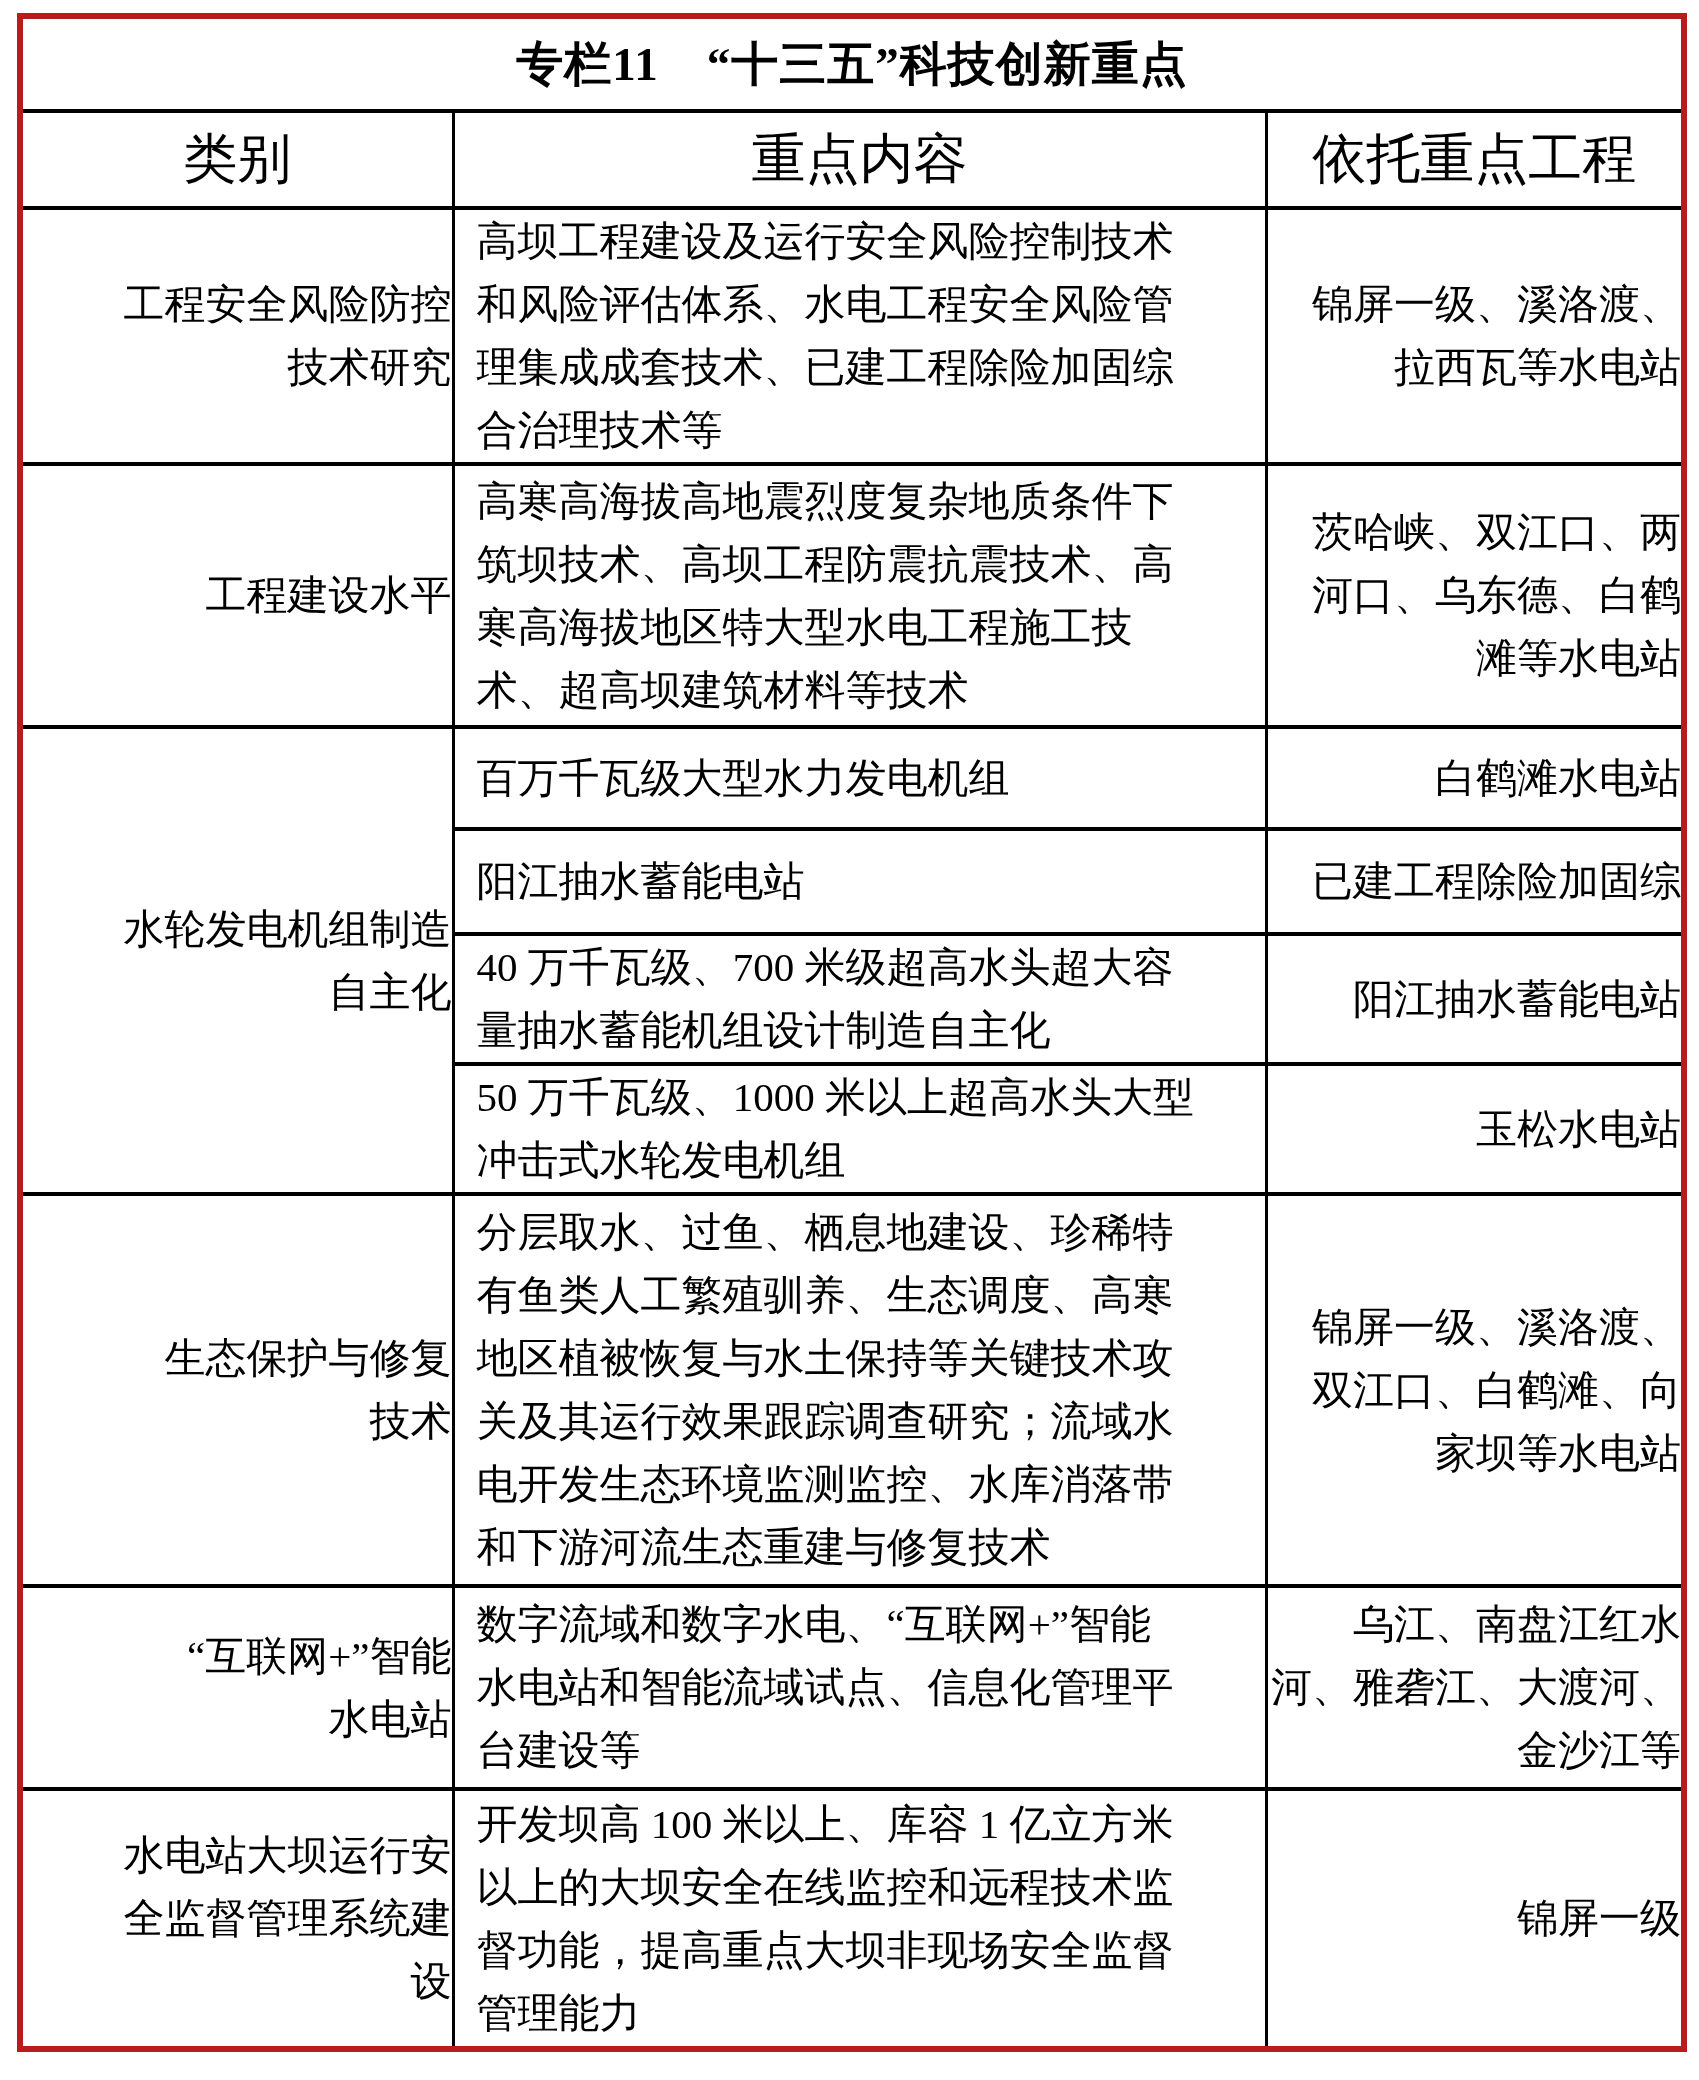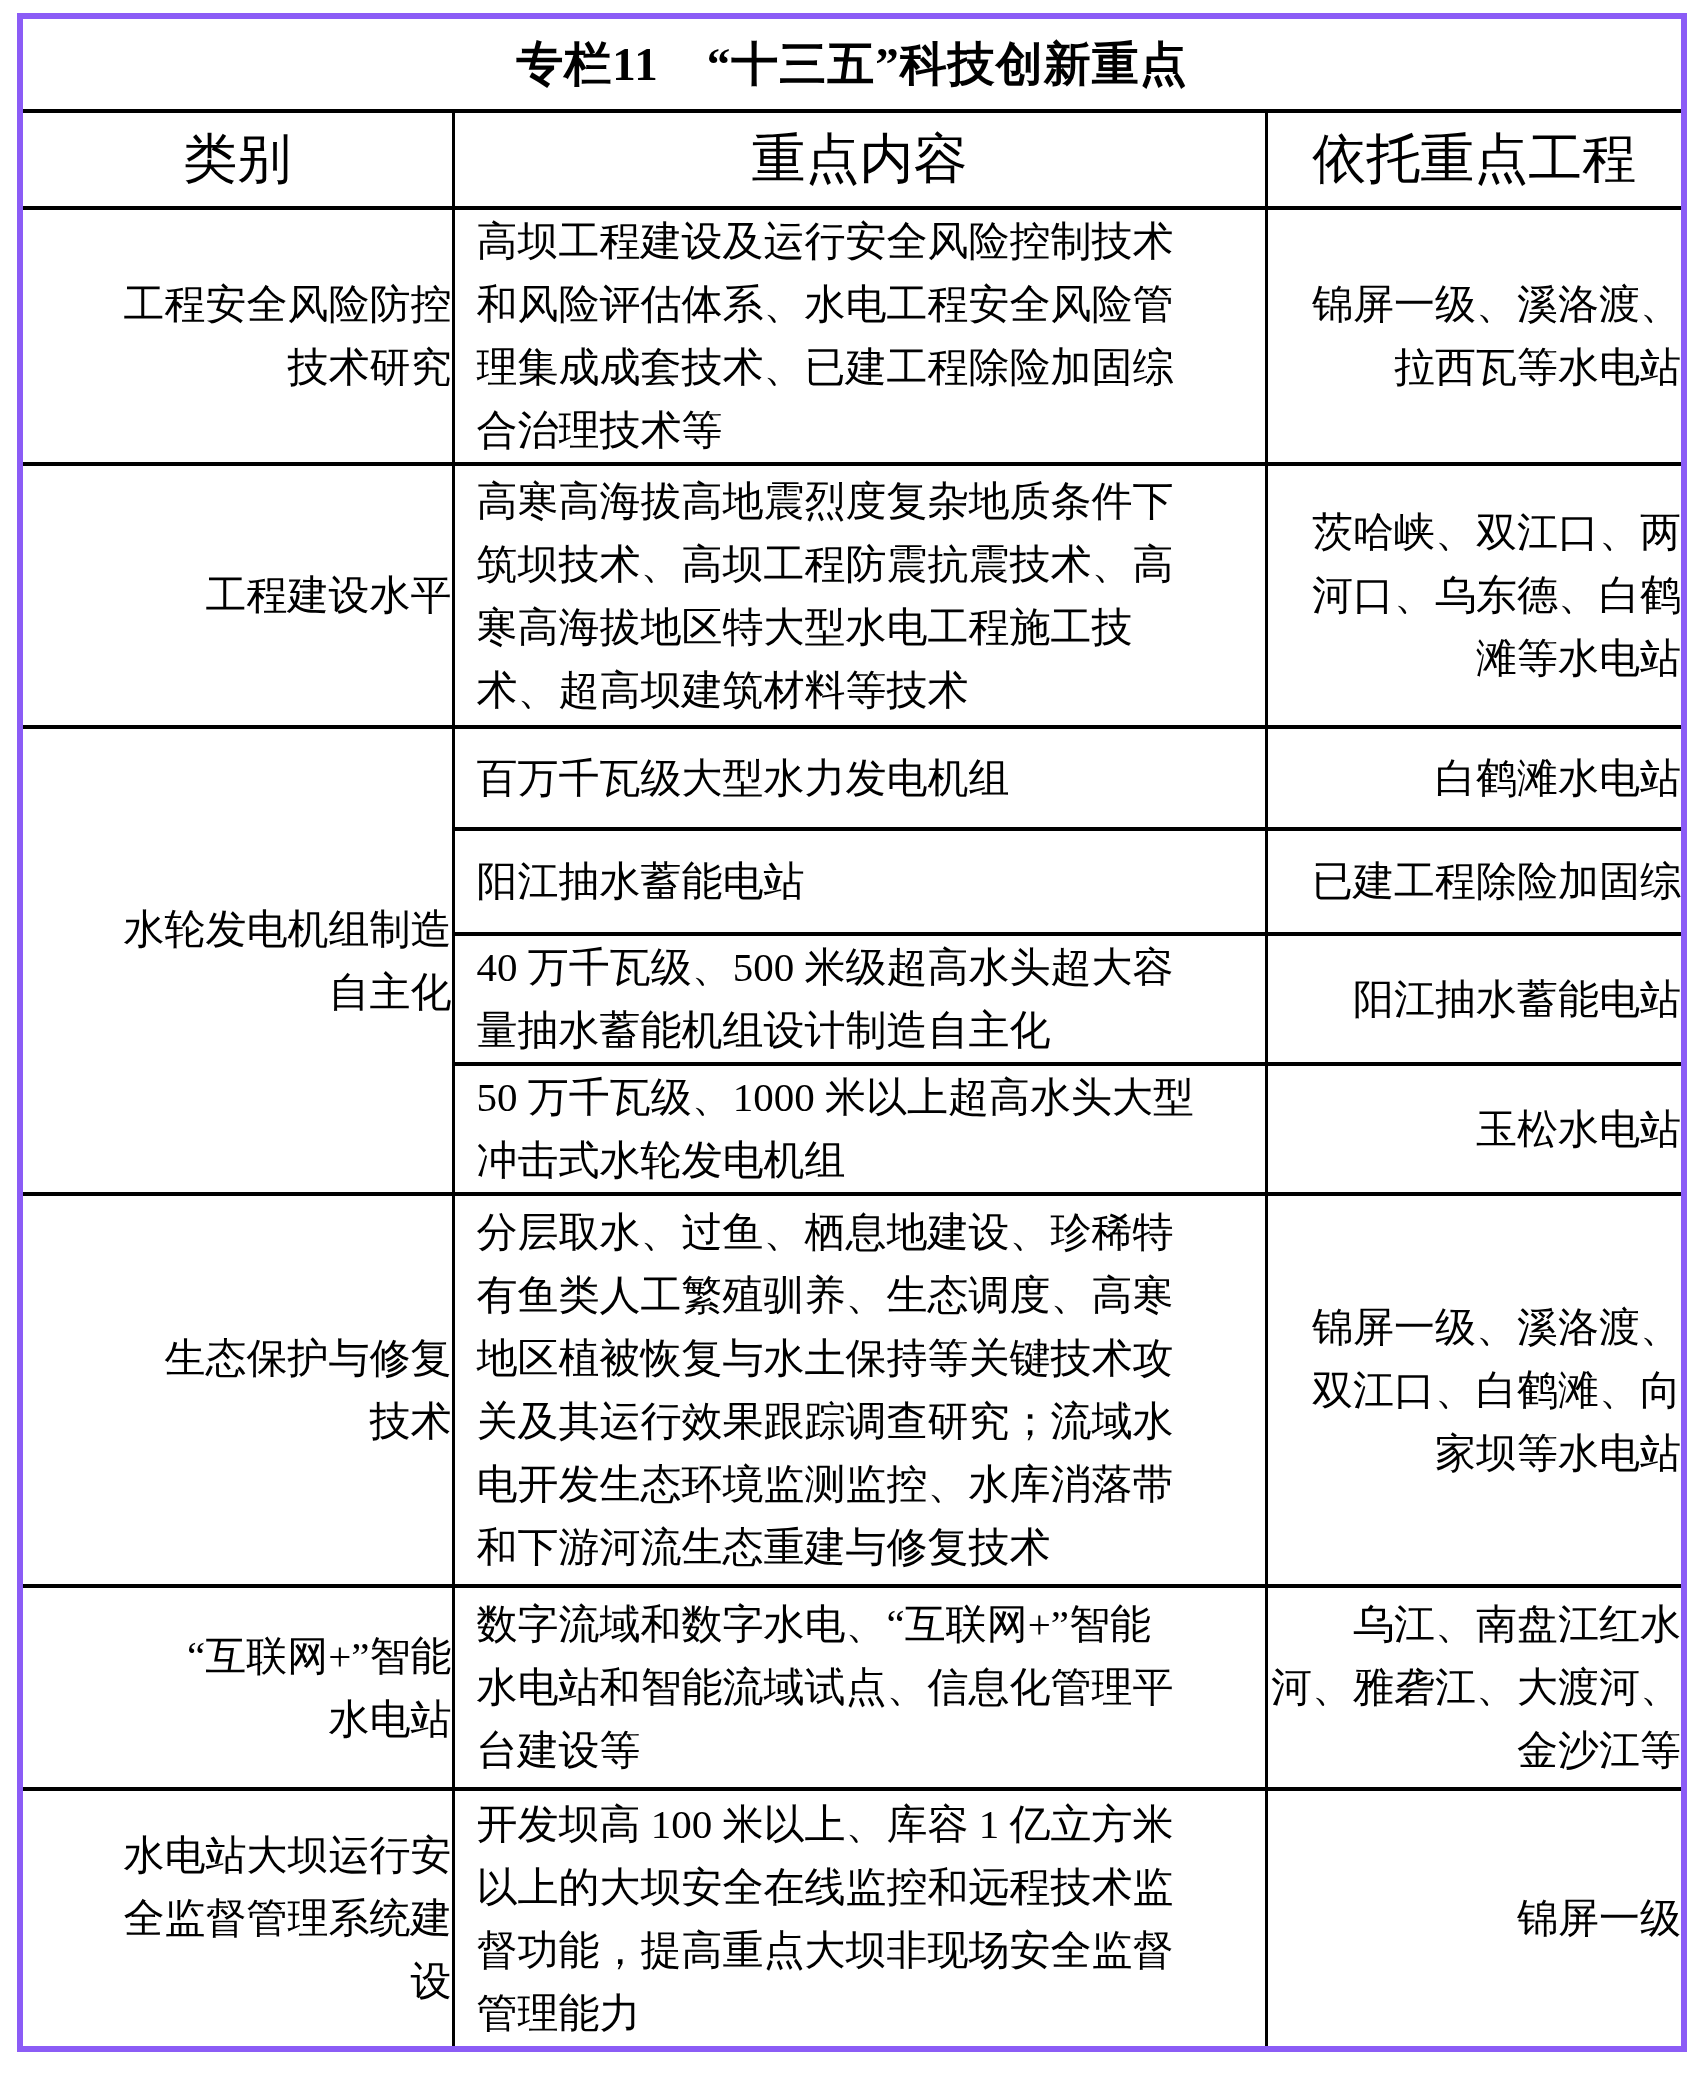--- a/index.html
+++ b/index.html
@@ -16,21 +16,21 @@
     background: #ffffff;
     overflow: hidden;
   }
   table.box {
     position: absolute;
     left: 17px;
     top: 13px;
     width: 1664px;
     border-collapse: collapse;
     table-layout: fixed;
-    border: 6px solid #8b5cf6;
+    border: 6px solid #b91c1c;
   }
   td {
     border-left: 3px solid #000;
     border-right: 3px solid #000;
     border-top: 4px solid #000;
     border-bottom: 4px solid #000;
     vertical-align: middle;
     padding: 0;
     overflow: hidden;
   }
@@ -116,21 +116,21 @@
         <td class="cat-cell" rowspan="4">水轮发电机组制造
 自主化</td>
         <td class="content-cell">百万千瓦级大型水力发电机组</td>
         <td class="proj-cell">白鹤滩水电站</td>
       </tr>
       <tr class="h-r3b">
         <td class="content-cell">阳江抽水蓄能电站</td>
         <td class="proj-cell">已建工程除险加固综</td>
       </tr>
       <tr class="h-r3c">
-        <td class="content-cell">40 万千瓦级、500 米级超高水头超大容
+        <td class="content-cell">40 万千瓦级、700 米级超高水头超大容
 量抽水蓄能机组设计制造自主化</td>
         <td class="proj-cell">阳江抽水蓄能电站</td>
       </tr>
       <tr class="h-r3d">
         <td class="content-cell">50 万千瓦级、1000 米以上超高水头大型
 冲击式水轮发电机组</td>
         <td class="proj-cell">玉松水电站</td>
       </tr>
 
       <tr class="h-r4">

